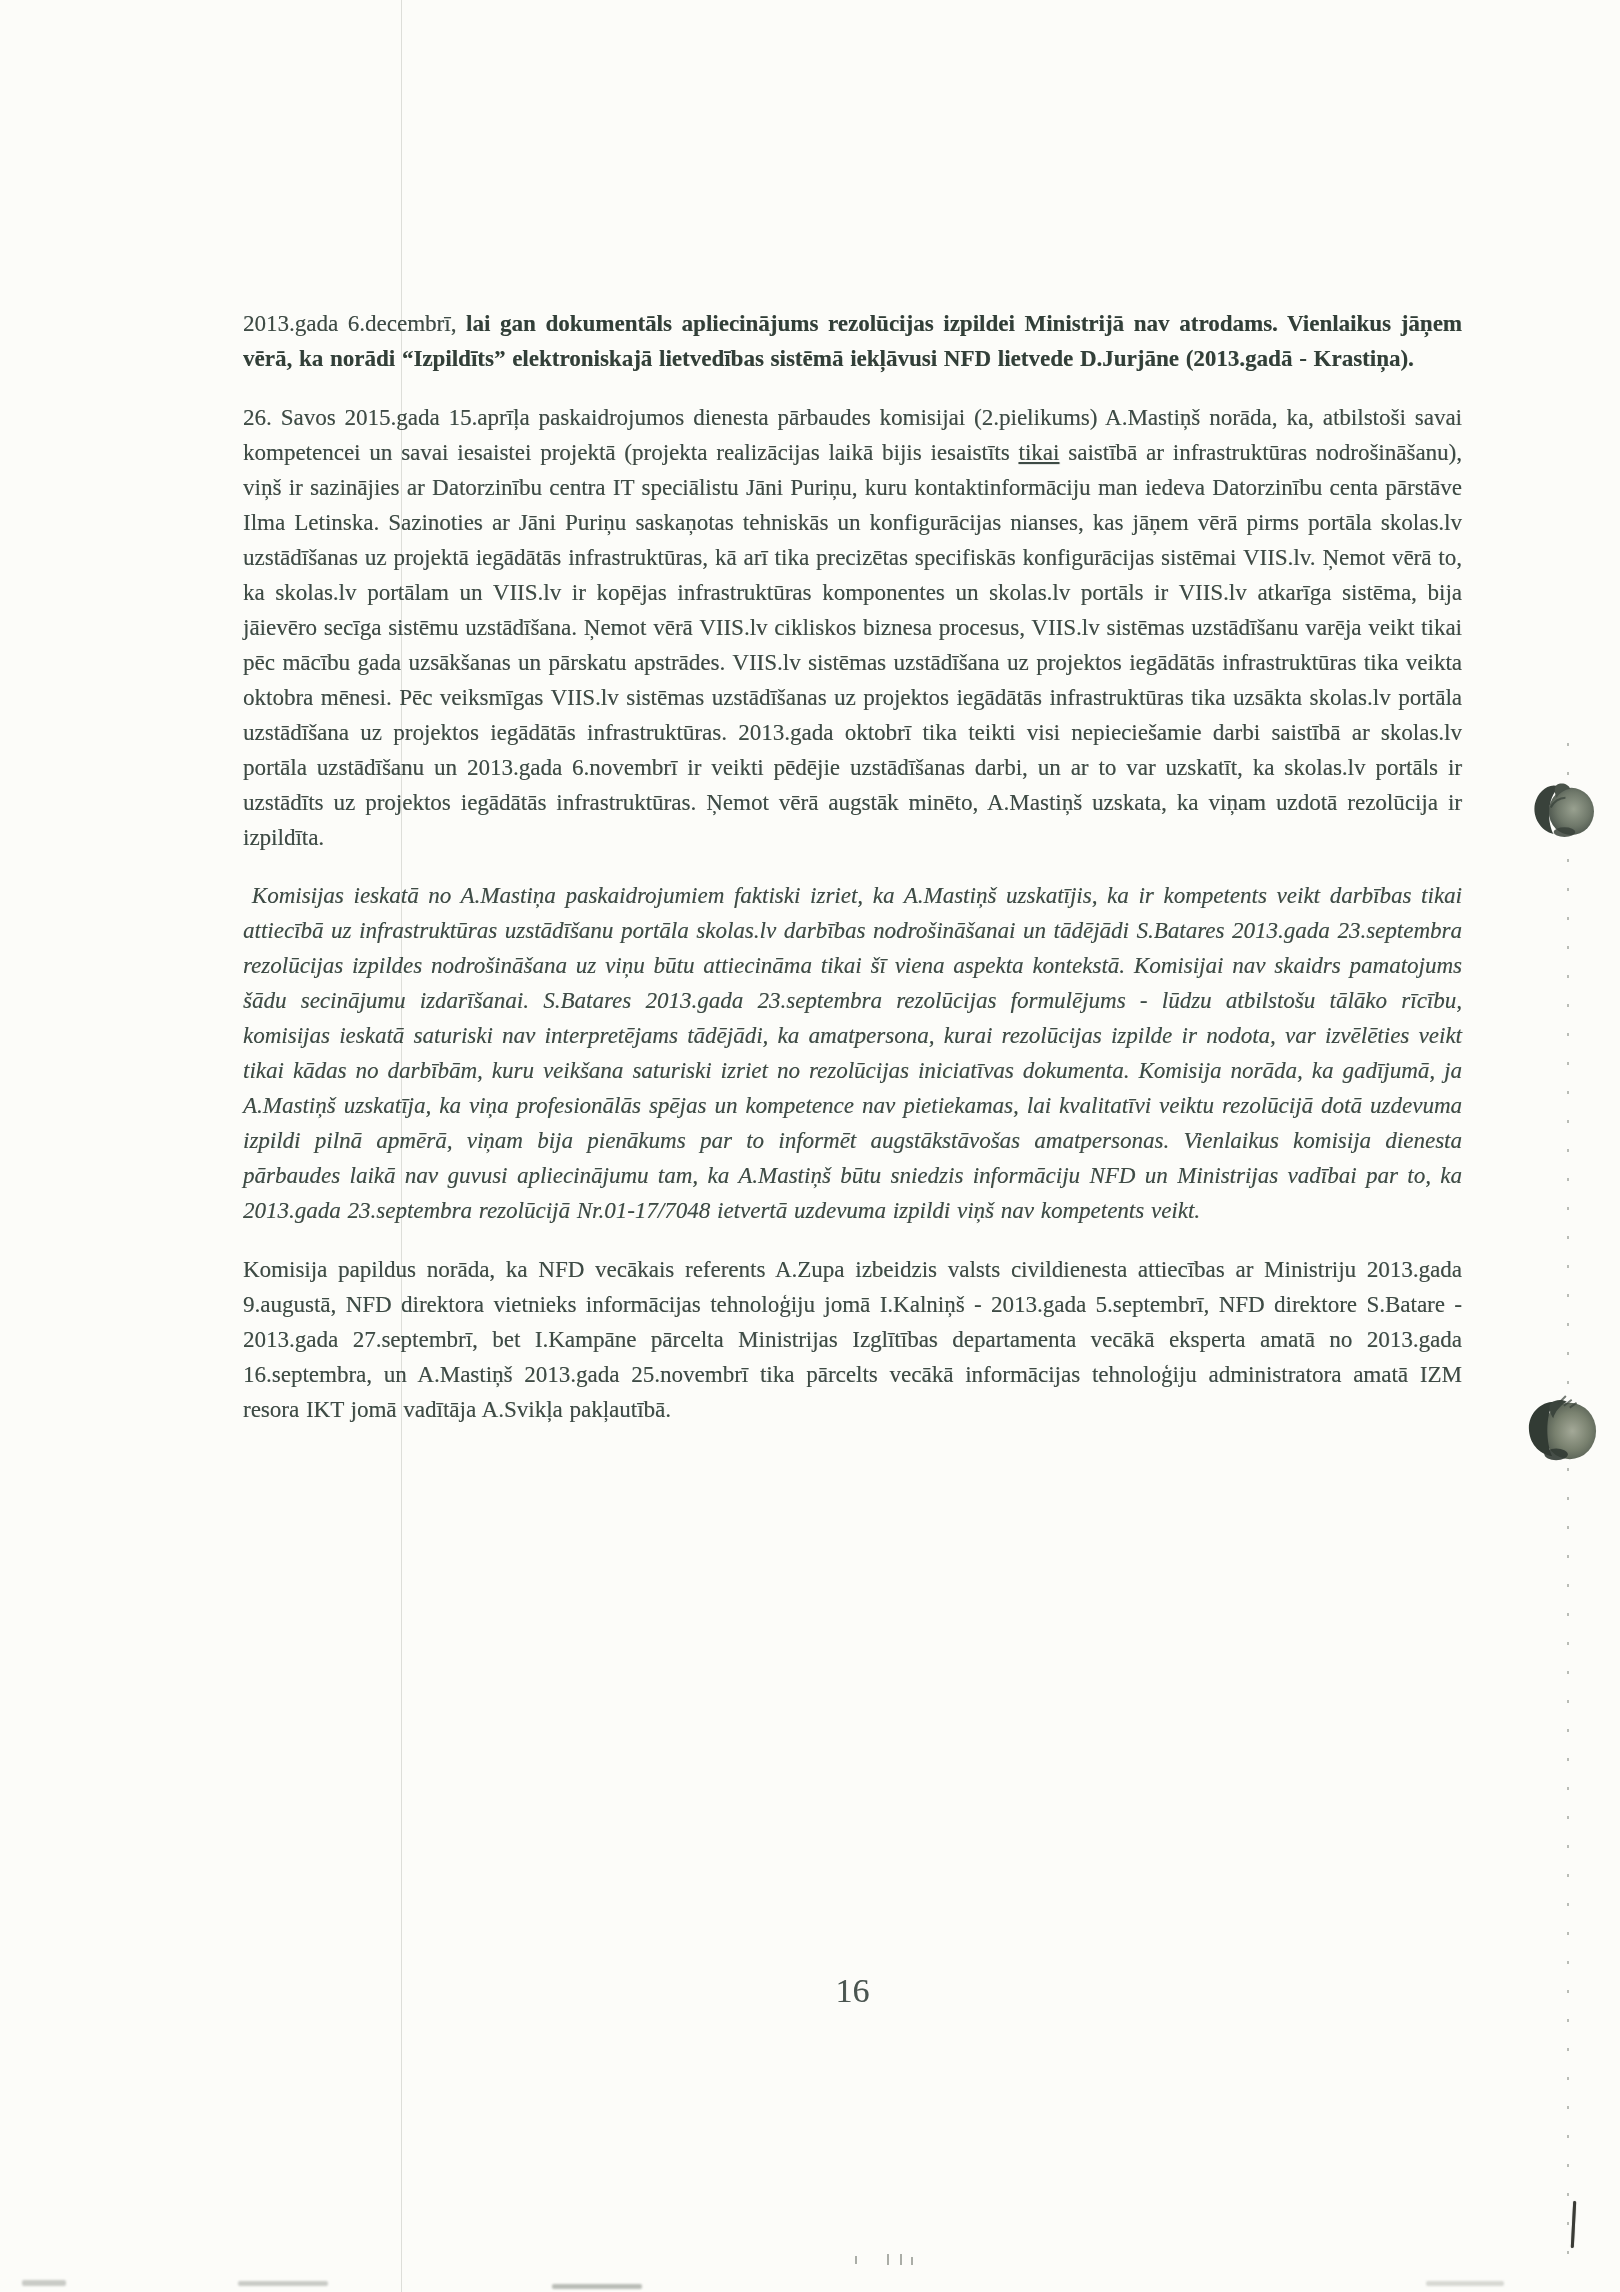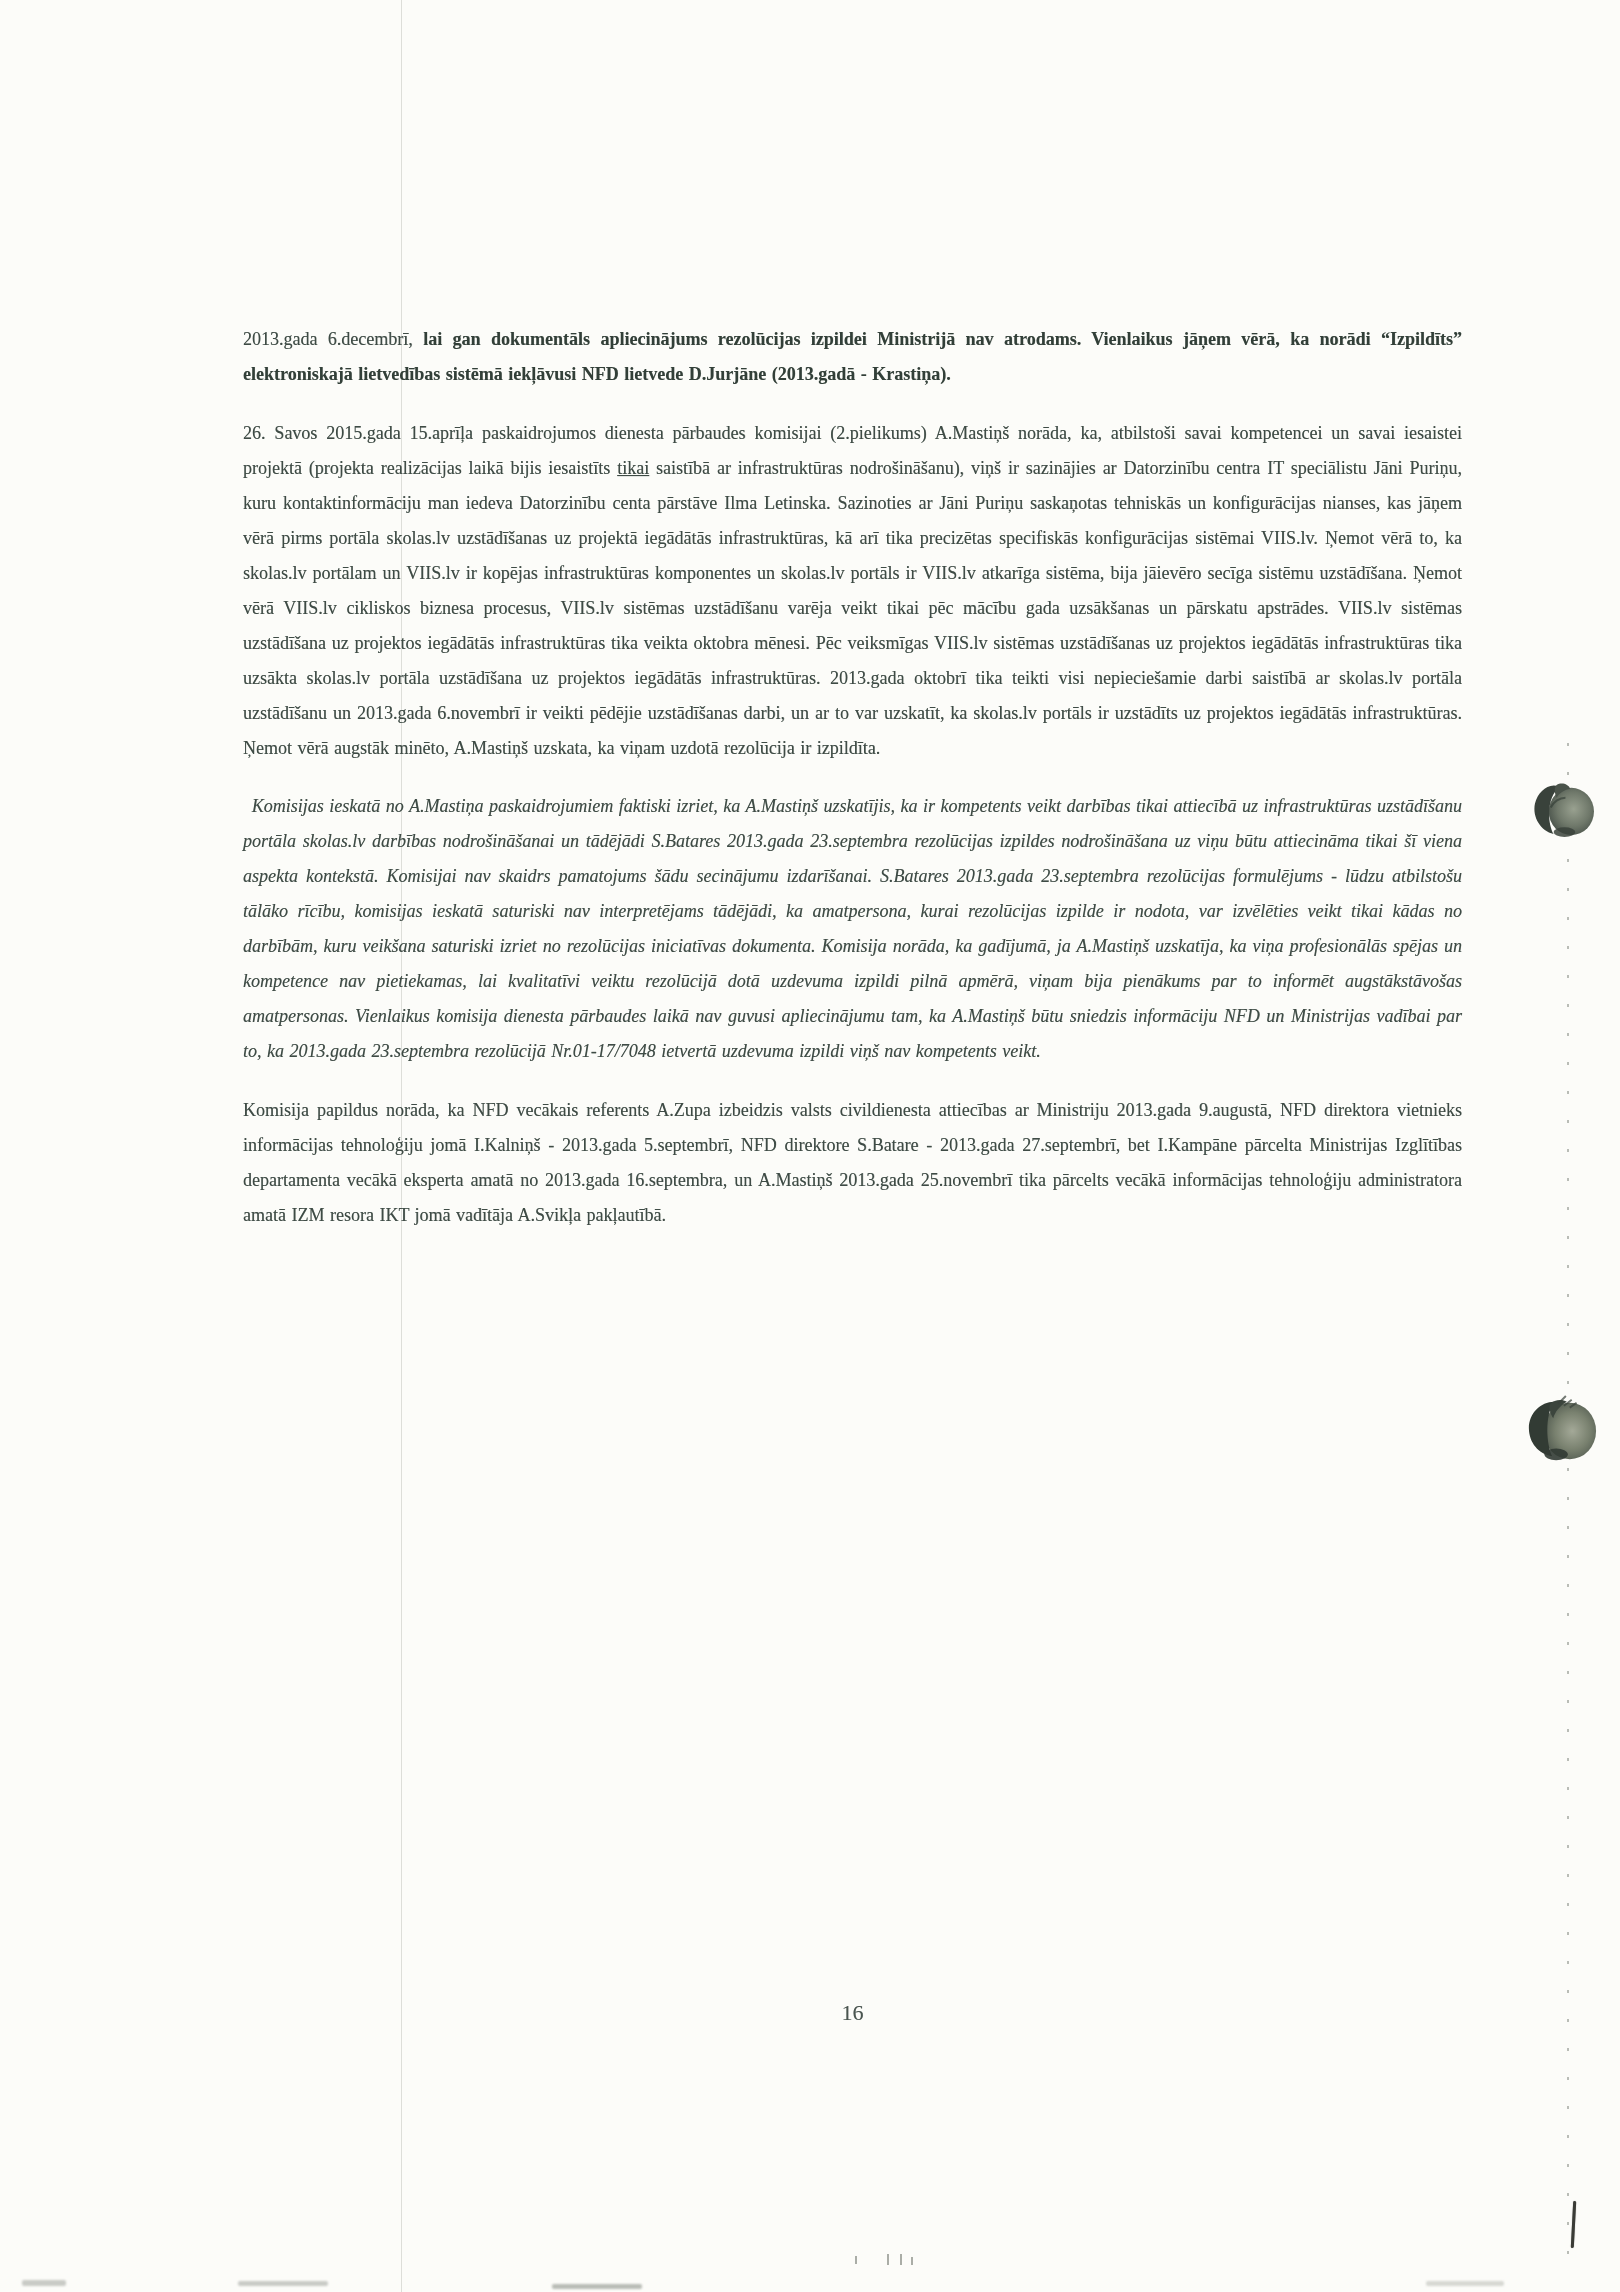--- a/index.html
+++ b/index.html
@@ -25,35 +25,33 @@
     position: absolute; left: 1567px; top: 743px;
     width: 2px; height: 1514px;
     background: repeating-linear-gradient(
       to bottom,
       rgba(105,112,102,0.45) 0px, rgba(105,112,102,0.45) 2.9px,
       transparent 2.9px, transparent 29px);
   }
   .content {
     position: absolute; left: 243px; top: 306px; width: 1219px;
     color: #3e4b45;
-    font-size: 18px; line-height: 35px;
+    font-size: 23px; line-height: 35px;
     text-align: justify;
     text-shadow: 0.3px 0.3px 0.5px rgba(62,75,69,0.45);
     word-spacing: 1px;
-    margin-top: 16px;
   }
   .para { margin: 0 0 23.5px 0; }
   .b  { font-weight: bold; color: #323f38; }
   .bu { font-weight: normal; text-decoration: underline; }
   .indent-sm { text-indent: 8.8px; font-style: italic; }
   .page-number {
     position: absolute; left: 243px; top: 1972px; width: 1219px;
-    text-align: center; color: #4a5550; font-size: 22px;
+    text-align: center; color: #4a5550; font-size: 34px;
     text-shadow: 0.3px 0.3px 0.5px rgba(74,85,80,0.4);
-    margin-top: 28px;
   }
   .ink-blob { position: absolute; }
   .blob-1 { left: 1529px; top: 780px; width: 67px; height: 59px; }
   .blob-2 { left: 1521px; top: 1394px; width: 80px; height: 74px; }
   
   .edge-slash {
     position: absolute; left: 1572px; top: 2201px;
     width: 2.9px; height: 47px;
     background: #3a3b36; transform: rotate(3deg);
     border-radius: 2px;

